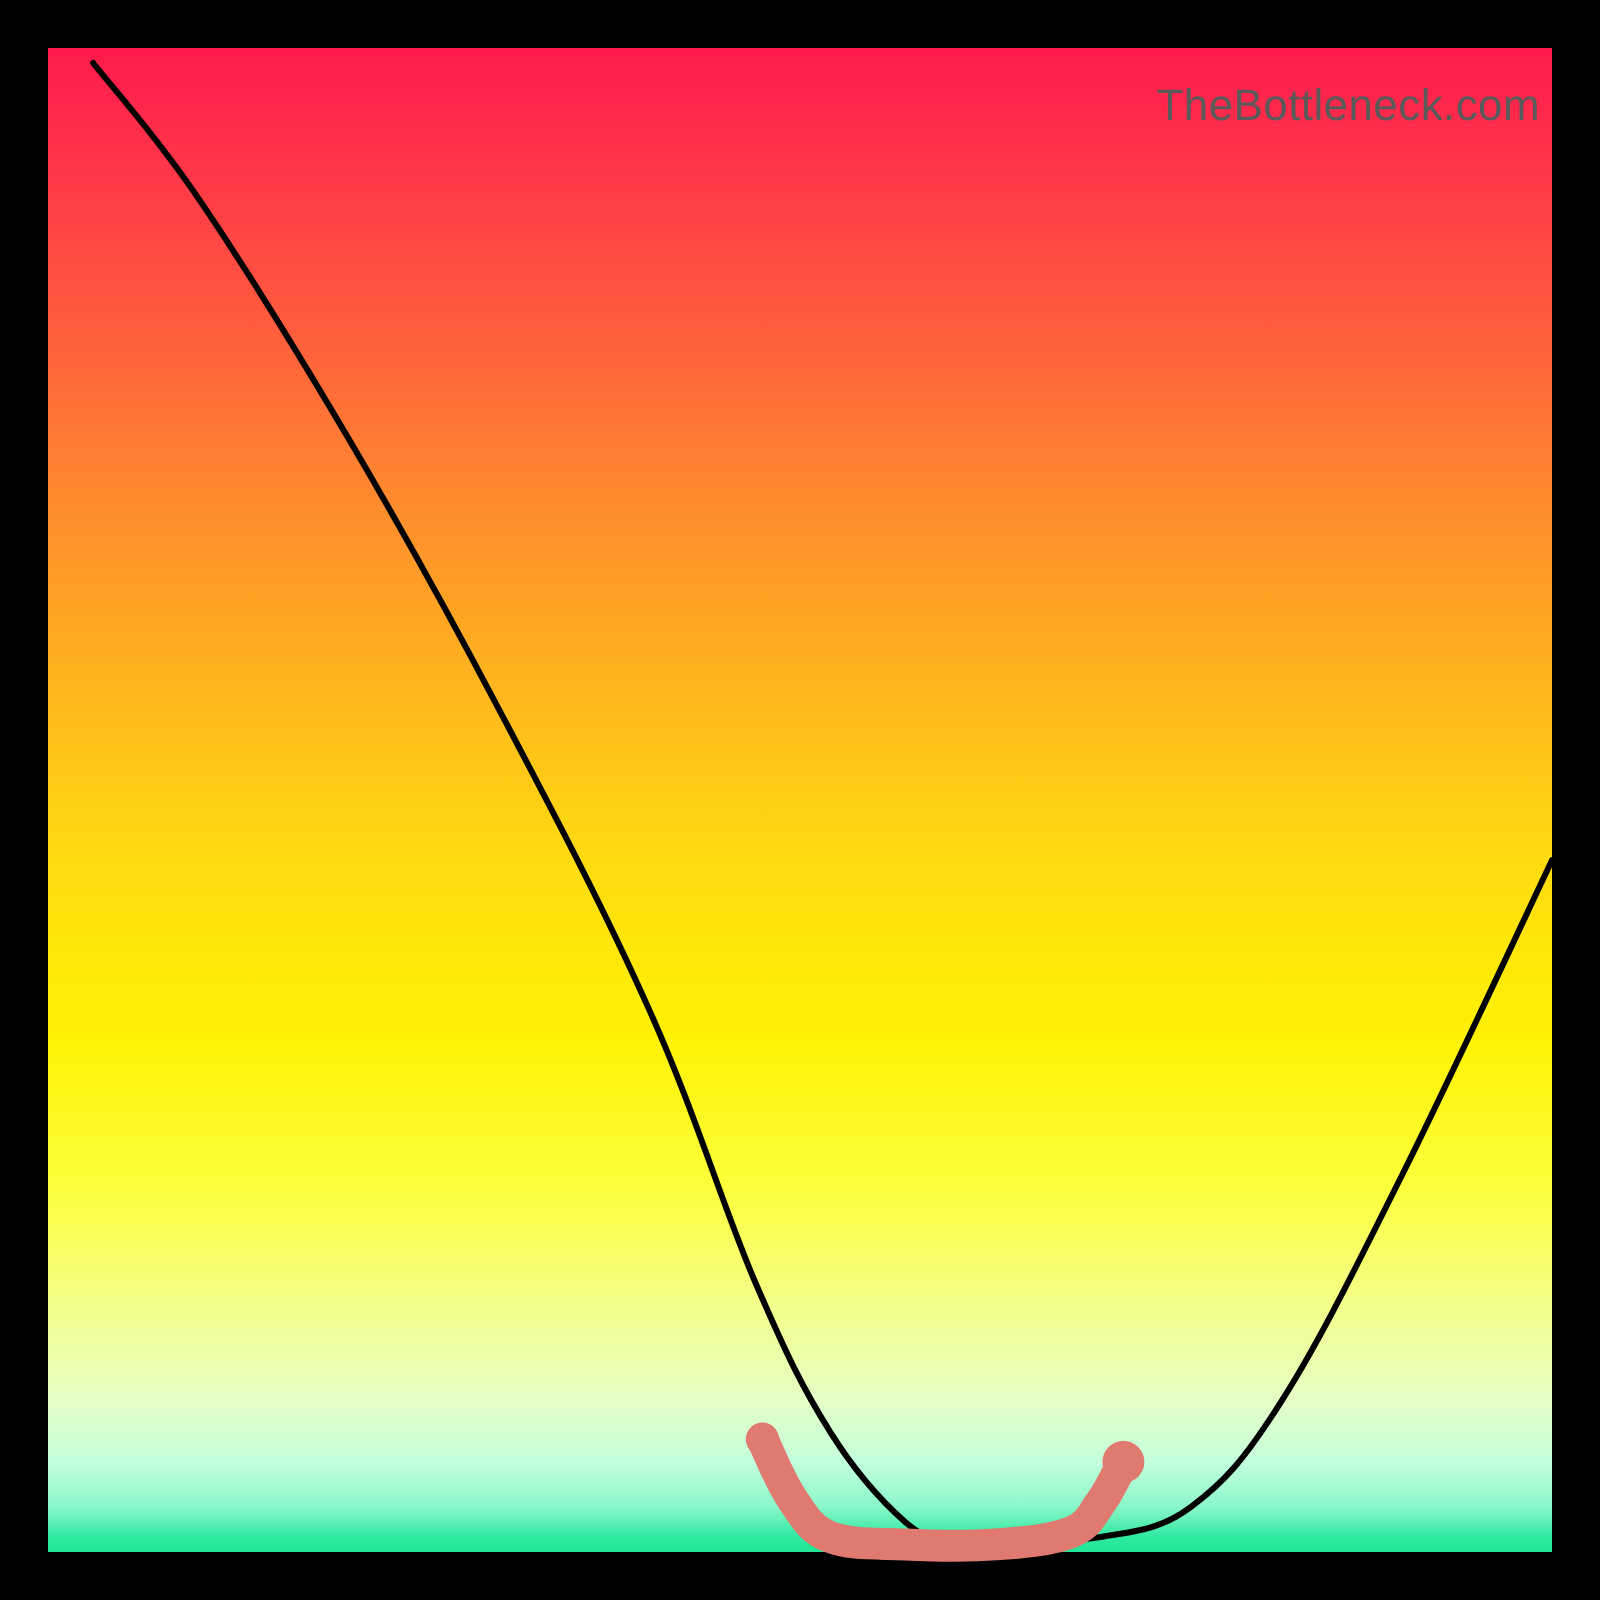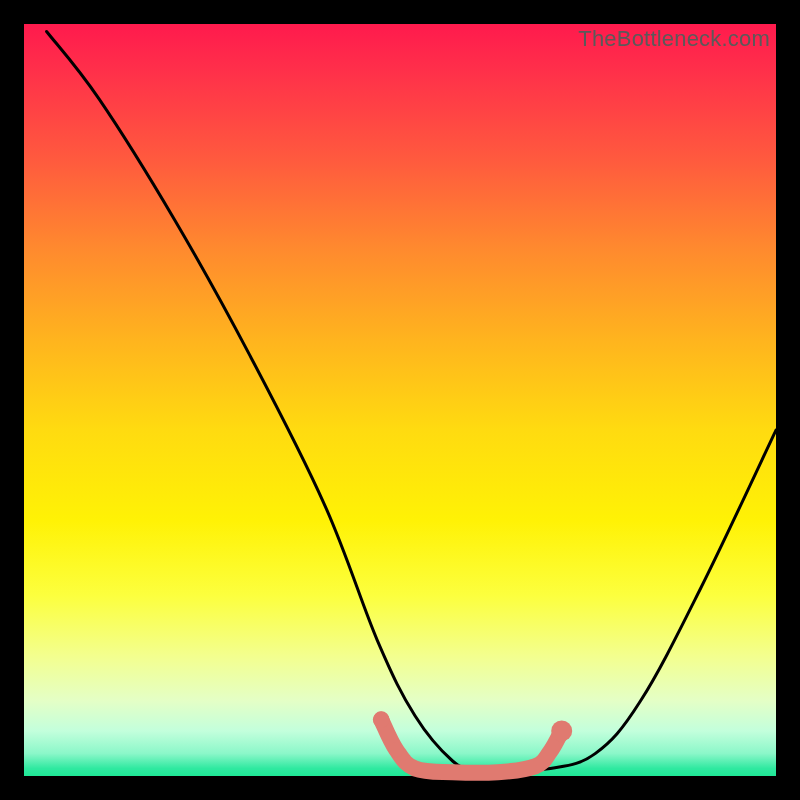--- a/index.html
+++ b/index.html
@@ -27,21 +27,21 @@
       #f3ff8e 84%,
       #e4ffc6 90%,
       #c3ffdc 94%,
       #8bf7c9 97%,
       #2fe9a0 99%,
       #1fe796 100%
     );
   }
   .watermark {
     position: absolute;
-    top: 2px;
+    top: 16px;
     right: 6px;
     font-family: Arial, Helvetica, sans-serif;
     font-size: 22px;
     font-weight: 500;
     color: #5a5a5a;
     letter-spacing: 0.2px;
   }
   svg.curves {
     position: absolute;
     left: 0; top: 0; width: 100%; height: 100%;

